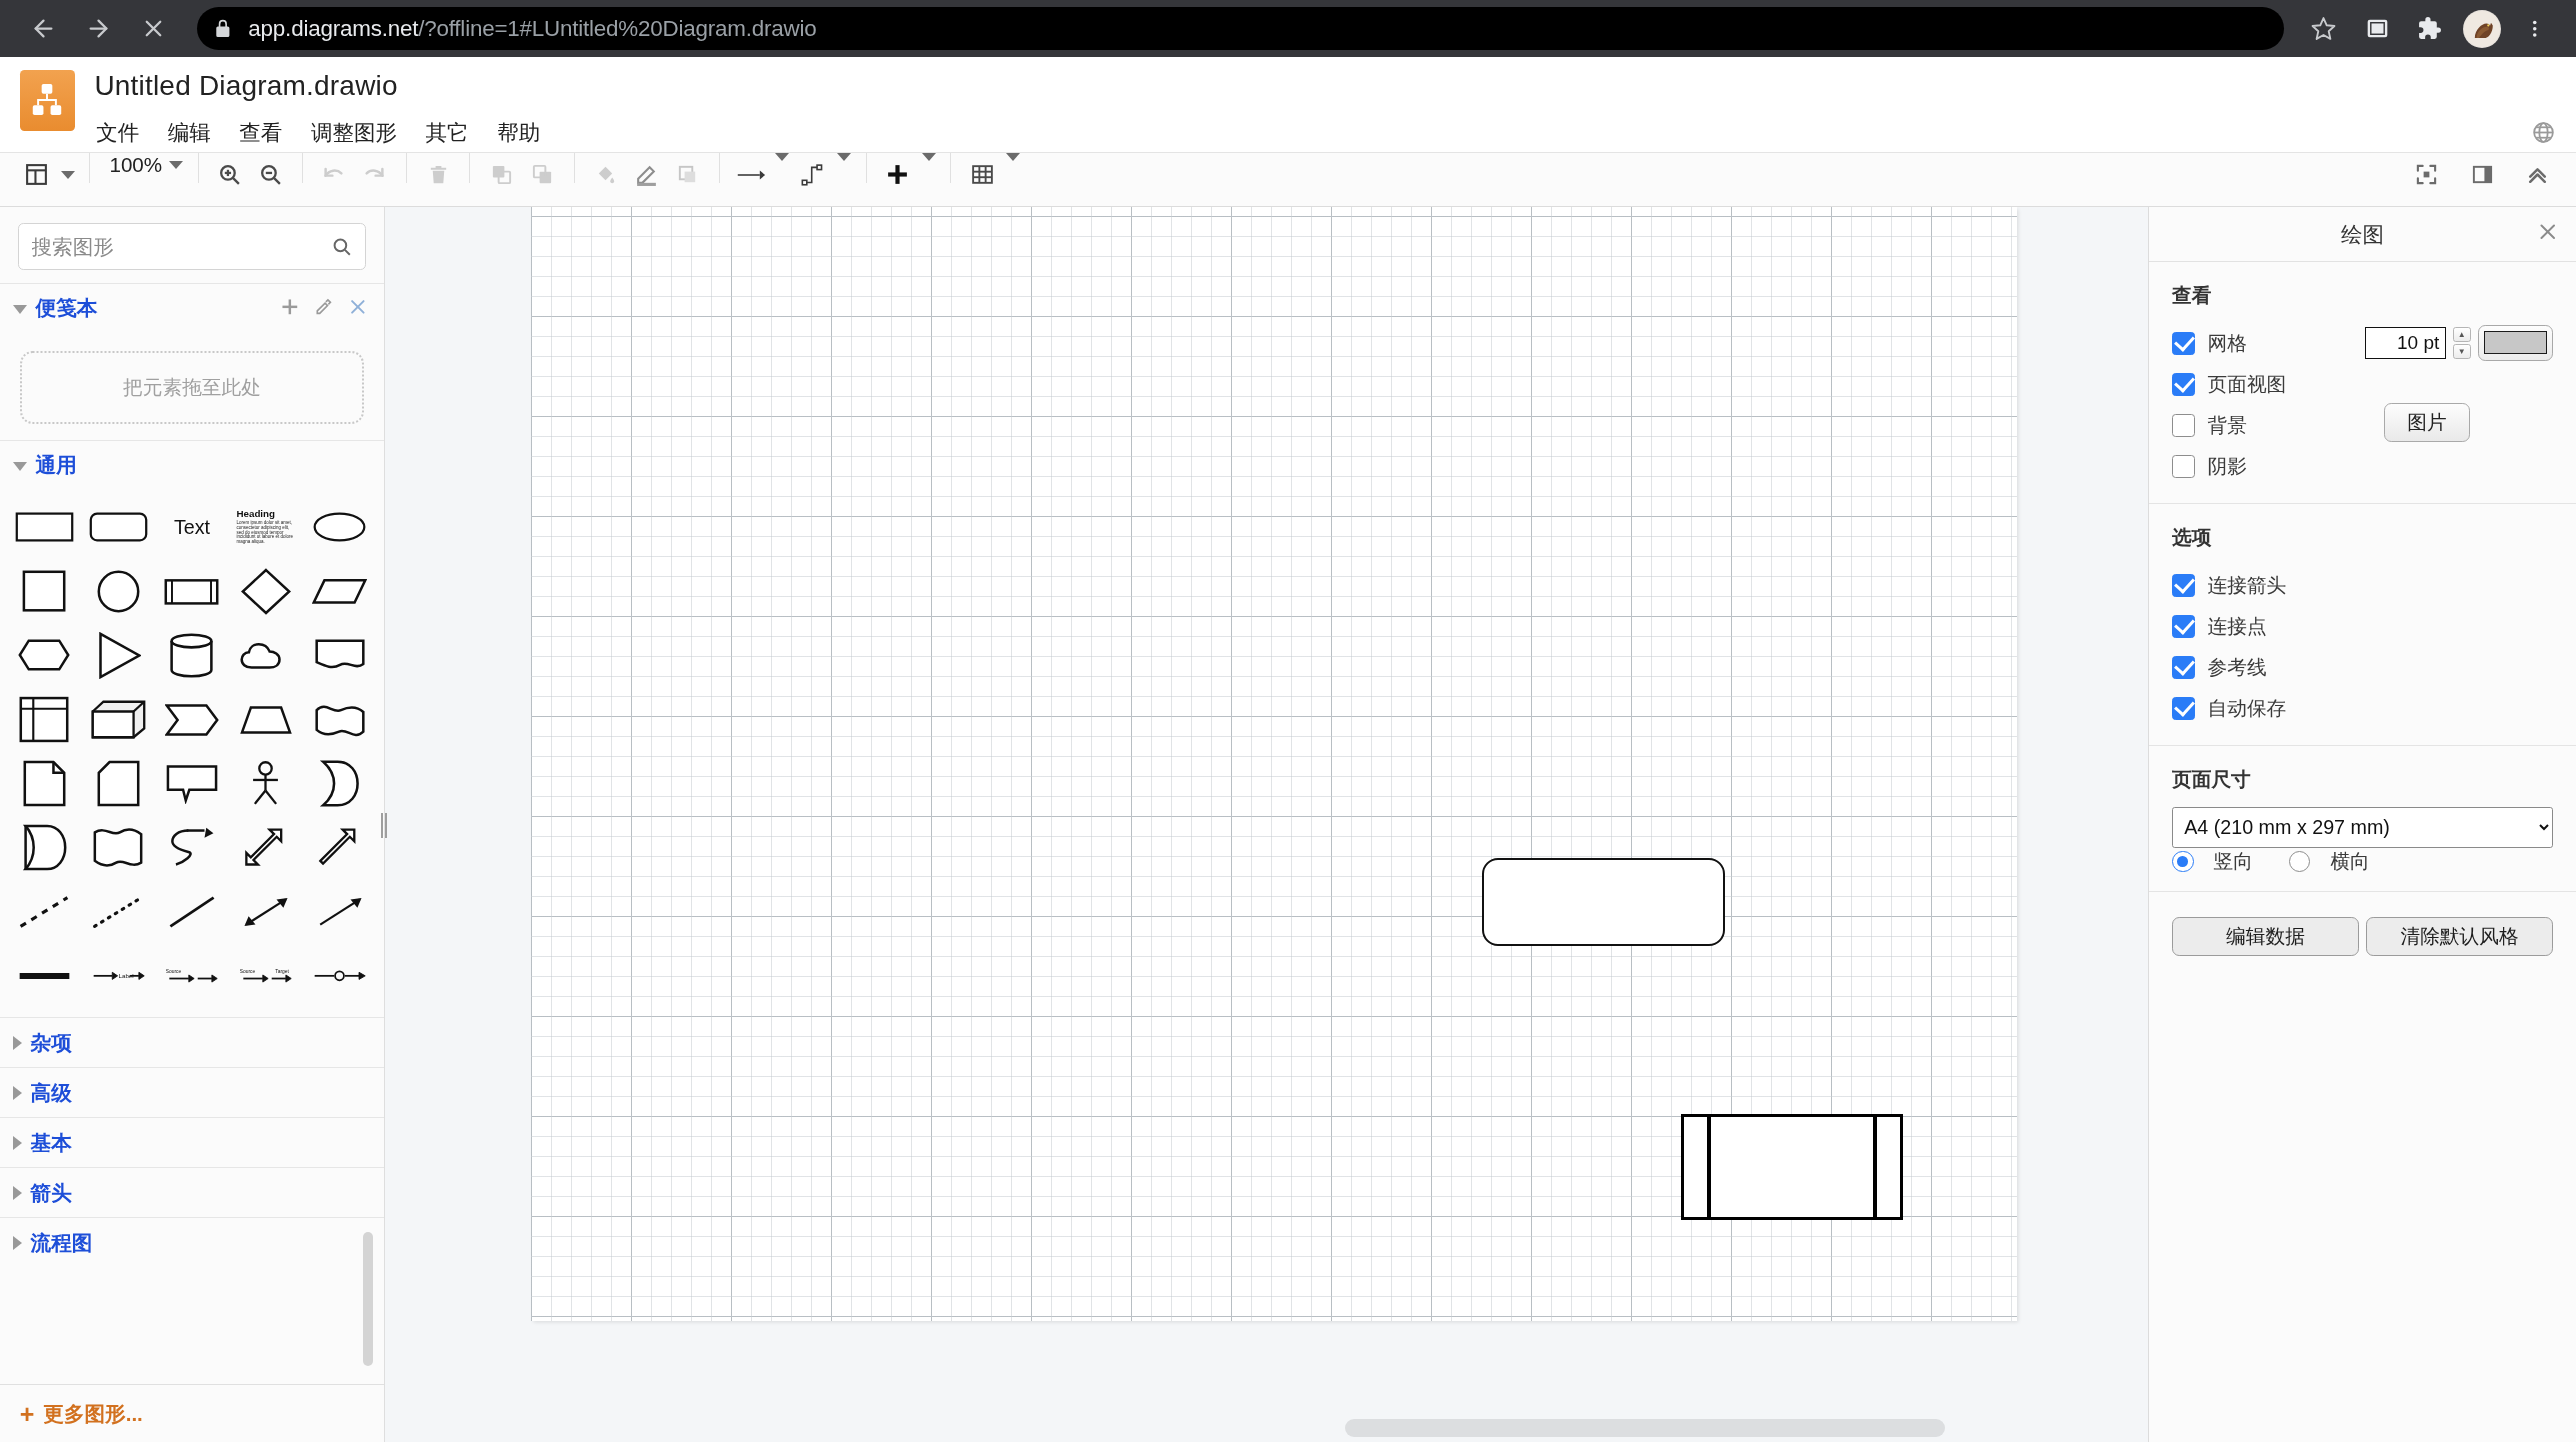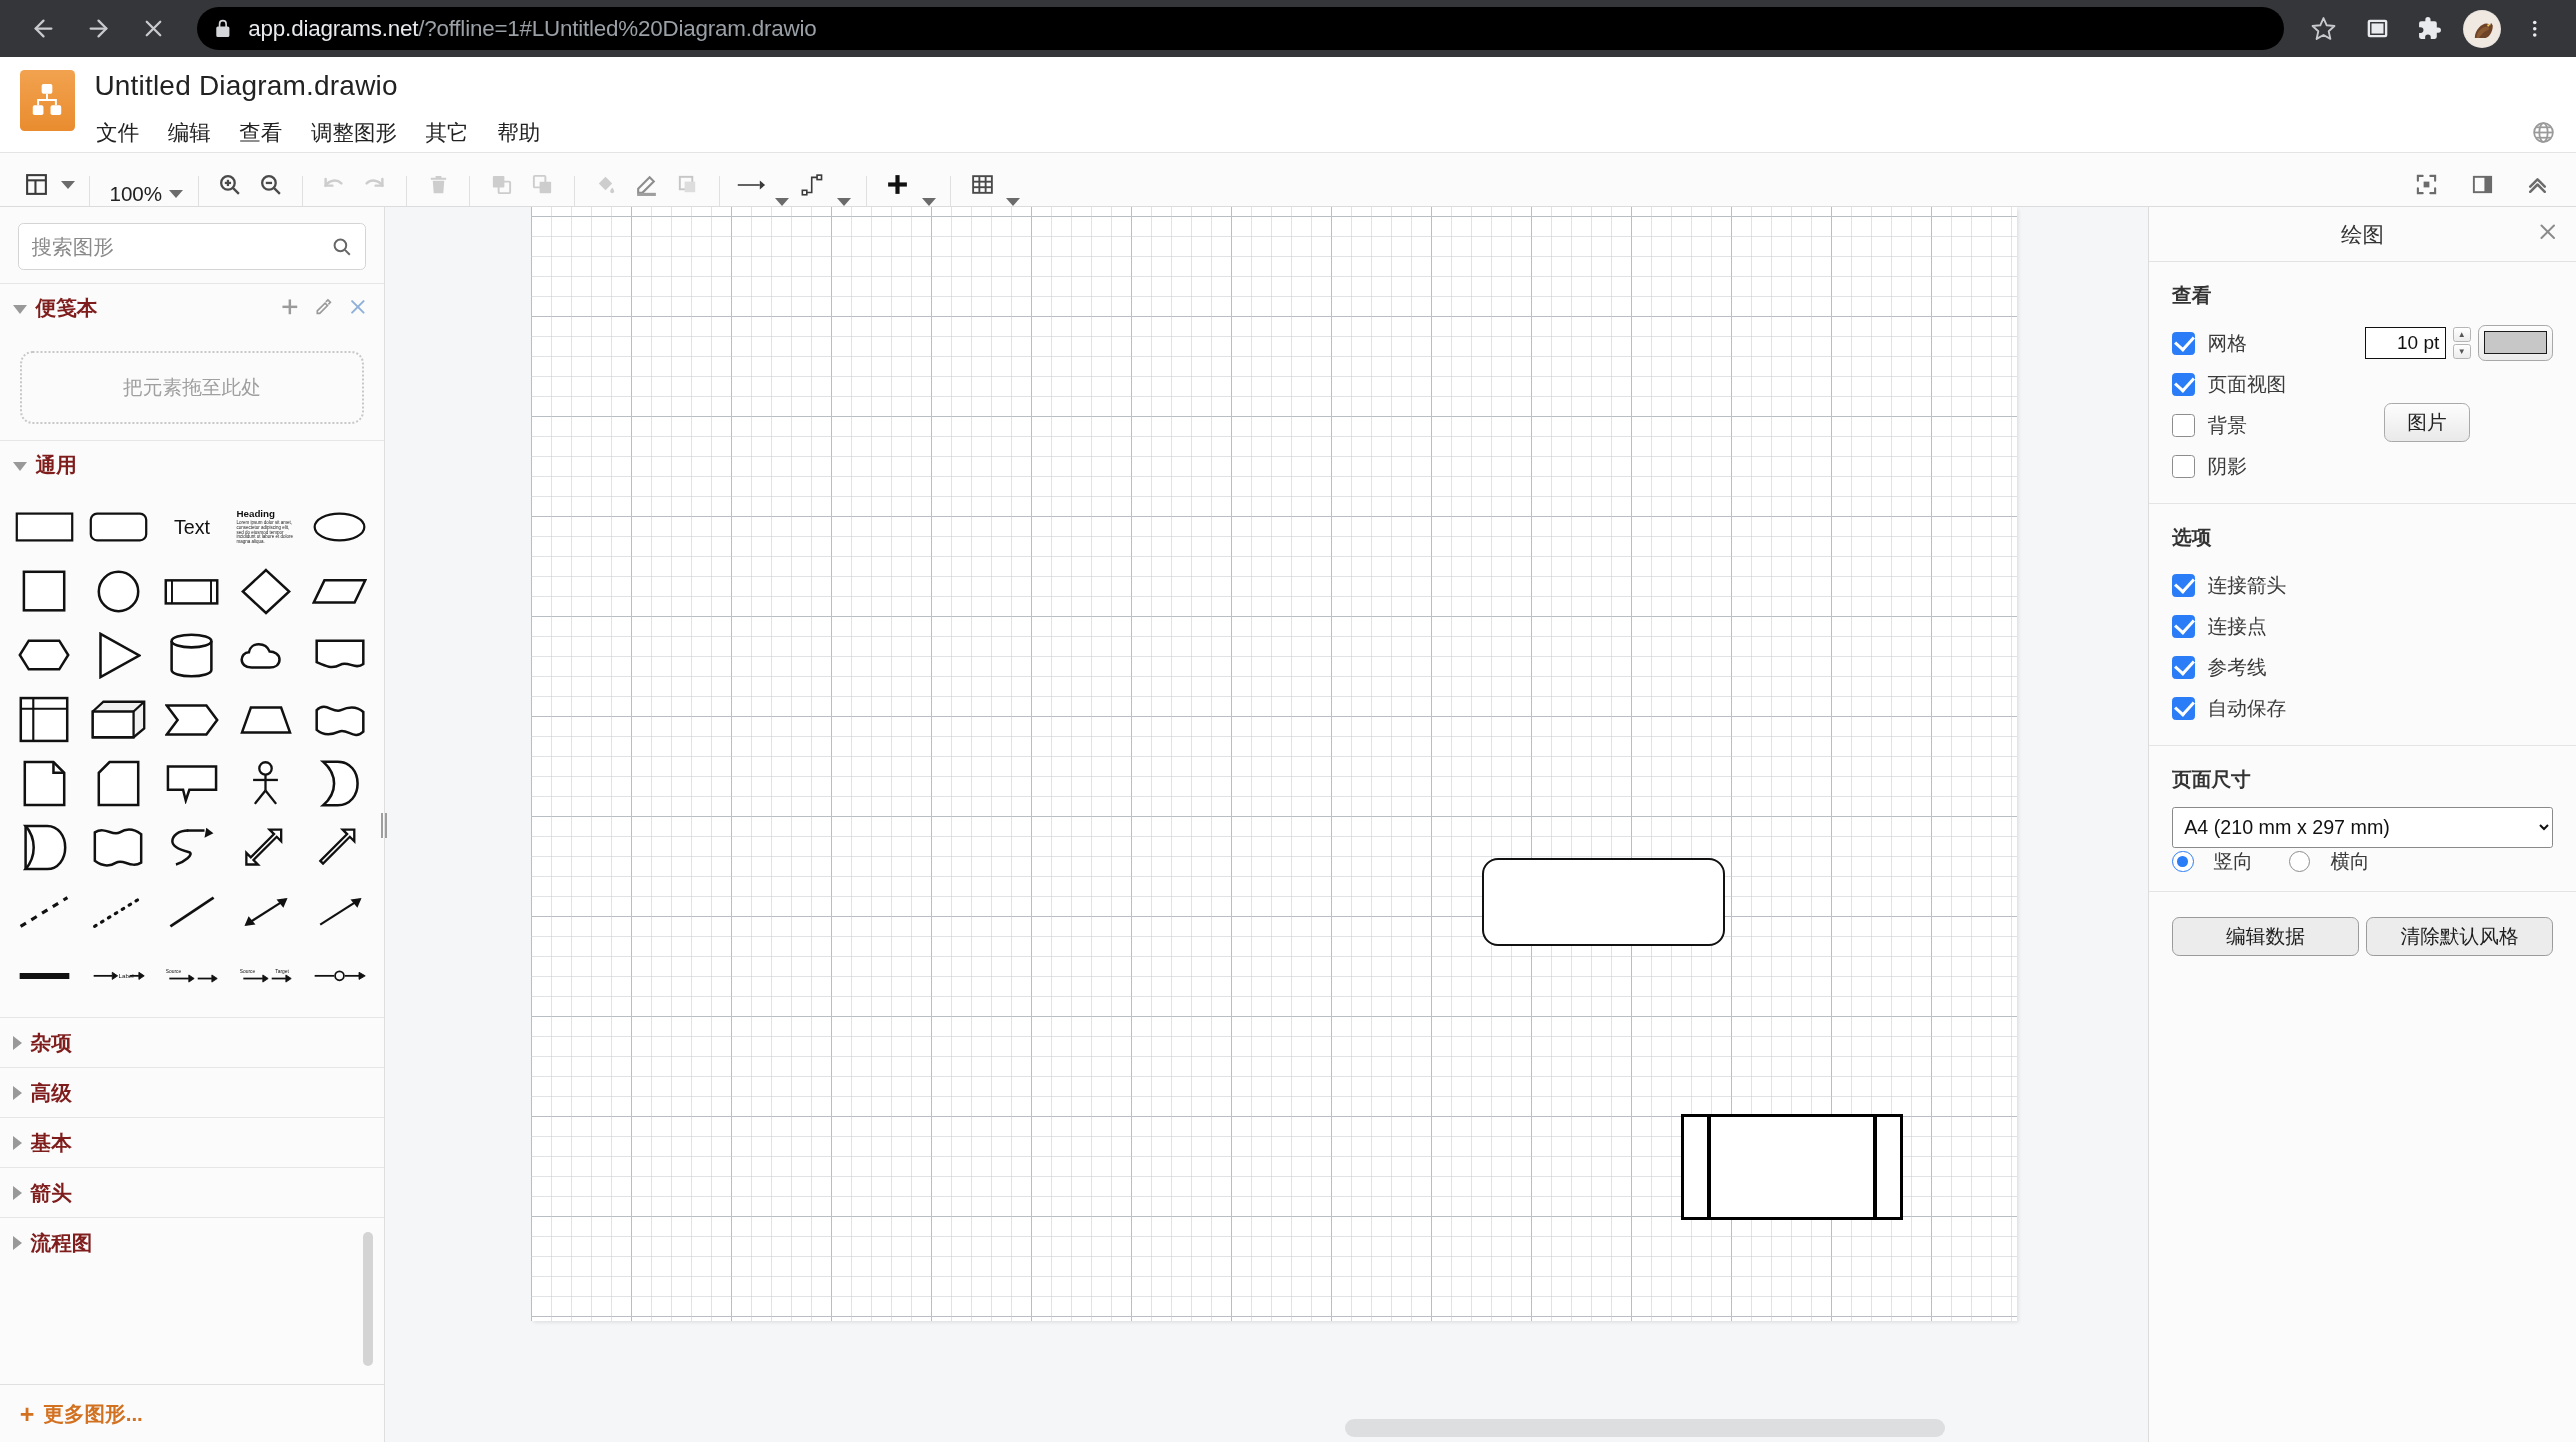--- a/index.html
+++ b/index.html
@@ -98,21 +98,21 @@
     position: absolute; right: 19.7px; top: 63px;
     color: #9a9a9a;
   }
 
   
   .toolbar {
     height: 55px;
     background: #fbfbfb;
     border-top: 0.9px solid #e4e4e4;
     border-bottom: 0.9px solid #dcdcdc;
-    display: flex; align-items: flex-end;
+    display: flex; align-items: flex-start;
     padding: 0 9px 0 16px;
     position: relative;
   }
   .tb-group { display:flex; align-items:center; }
   .tb-btn {
     height: 43px;
     min-width: 41px;
     display:flex; align-items:center; justify-content:center;
     color: #4e4e4e;
     padding: 0 5.4px;
@@ -176,21 +176,21 @@
     width: 0;height:0;
     border-top:7.2px solid transparent;border-bottom:7.2px solid transparent;
     border-left: 9.8px solid #999;
     margin: 0 9px 0 3.6px;
   }
   .tri.open {
     border-left:7.2px solid transparent;border-right:7.2px solid transparent;
     border-top: 9.8px solid #999; border-bottom: 0;
     margin: 2.7px 9px 0 3.6px;
   }
-  .section-title { font-size: 20.6px; color:#7f1d1d; font-weight:700; }
+  .section-title { font-size: 20.6px; color:#1d4ed8; font-weight:700; }
   .sec-actions { margin-left:auto; display:flex; align-items:center; gap:14.3px; color:#9a9a9a;}
   .scratch {
     margin: 18px 19.7px 16px 19.7px;
     height: 73px;
     border: 2.7px dotted #c8c8c8;
     border-radius: 12.5px;
     display: flex; align-items: center; justify-content: center;
     color: #a0a0a0; font-size: 19.7px;
   }
   .shape-grid {

